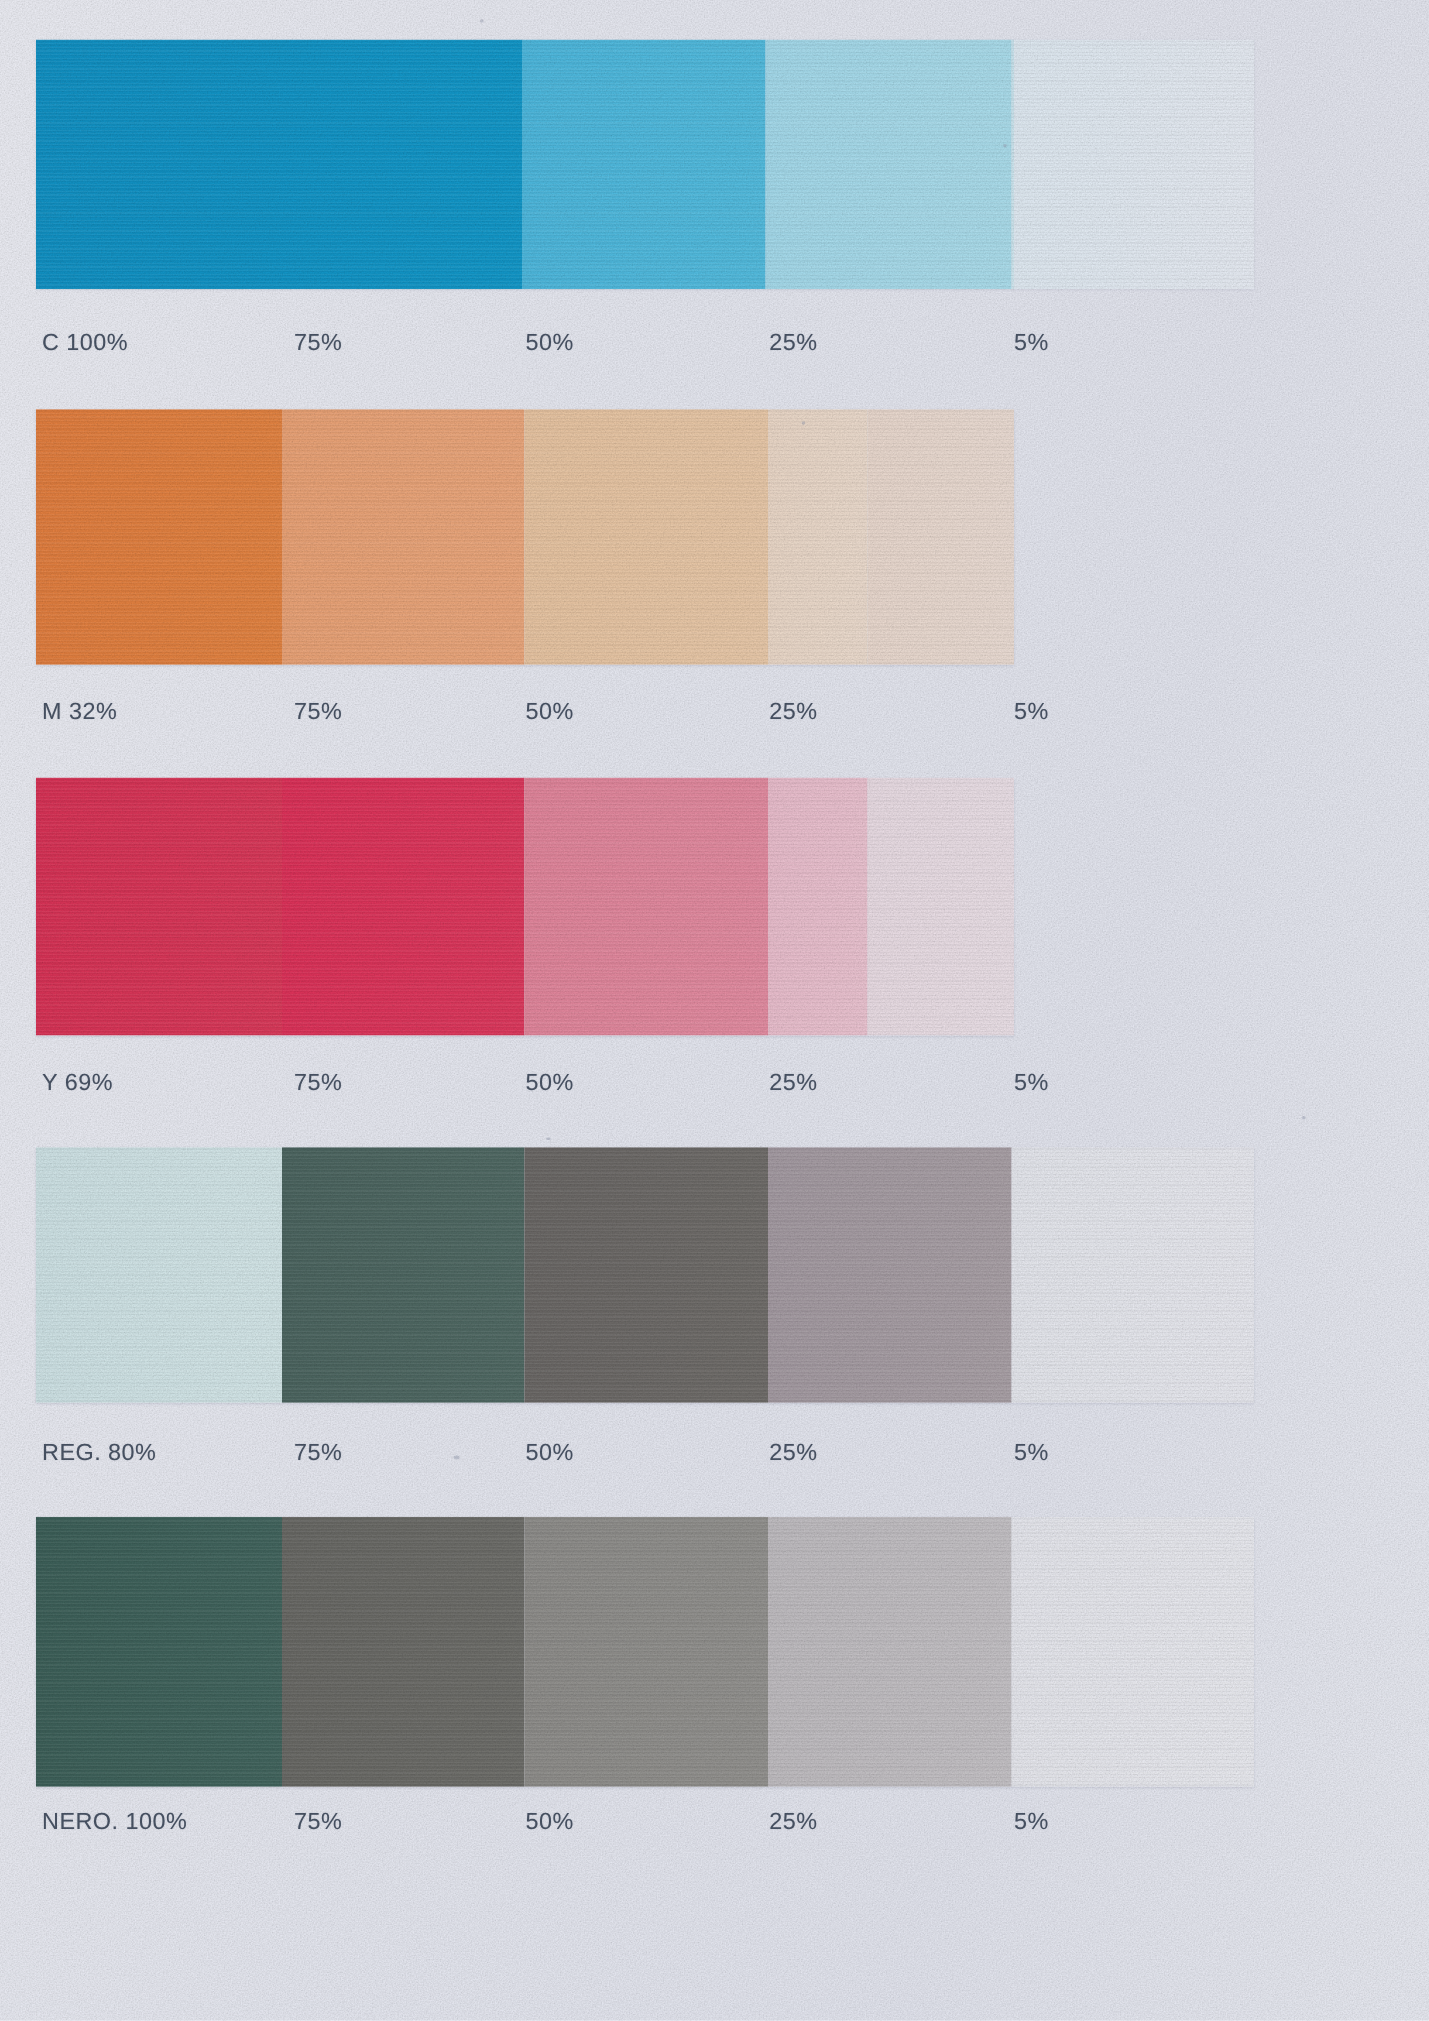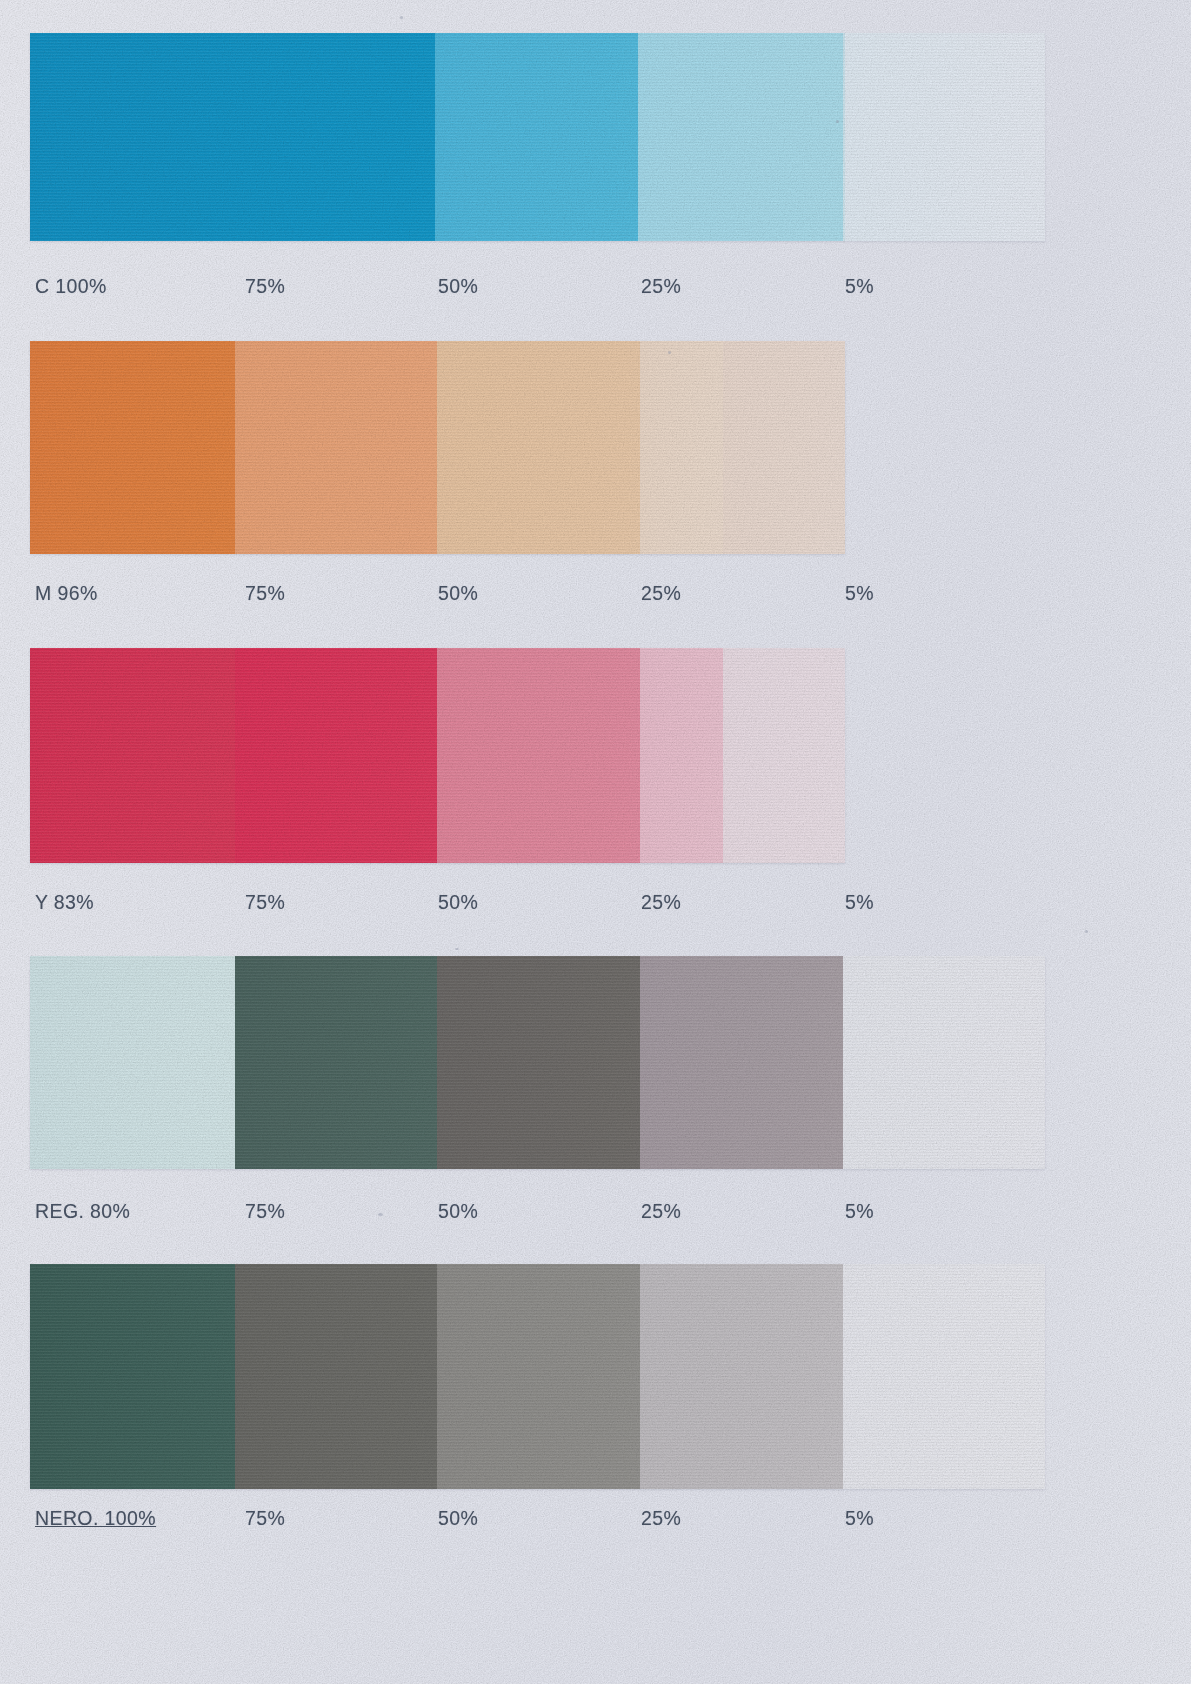--- a/index.html
+++ b/index.html
@@ -121,38 +121,38 @@
 
   <div class="swatch-row">
     <div class="strip" style="left: 30px; top: 341px; width: 815px; height: 213px;">
         <div class="patch" style="width: 205px; flex: 0 0 205px; background: linear-gradient(96deg, rgb(232, 129, 64) 0%, rgb(234, 135, 67) 100%);"></div>
         <div class="patch" style="width: 202px; flex: 0 0 202px; background: linear-gradient(96deg, rgb(240, 166, 120) 0%, rgb(242, 172, 128) 100%);"></div>
         <div class="patch" style="width: 203px; flex: 0 0 203px; background: linear-gradient(96deg, rgb(238, 201, 165) 0%, rgb(240, 207, 174) 100%);"></div>
         <div class="patch" style="width: 83px; flex: 0 0 83px; background: linear-gradient(96deg, rgb(241, 221, 204) 0%, rgb(243, 226, 212) 100%);"></div>
         <div class="patch" style="width: 122px; flex: 0 0 122px; background: linear-gradient(96deg, rgb(240, 222, 211) 0%, rgb(242, 227, 218) 100%);"></div>
       </div>
     <div class="label-row" style="top: 580px; color: rgb(75, 86, 104);">
-        <span class="tick-label" style="left: 35px;">M 96%</span>
+        <span class="tick-label" style="left: 35px;">M 32%</span>
         <span class="tick-label" style="left: 245px;">75%</span>
         <span class="tick-label" style="left: 438px;">50%</span>
         <span class="tick-label" style="left: 641px;">25%</span>
         <span class="tick-label" style="left: 845px;">5%</span>
       </div>
   </div>
 
   <div class="swatch-row">
     <div class="strip" style="left: 30px; top: 648px; width: 815px; height: 215px;">
         <div class="patch" style="width: 205px; flex: 0 0 205px; background: linear-gradient(96deg, rgb(222, 51, 88) 0%, rgb(224, 58, 92) 100%);"></div>
         <div class="patch" style="width: 202px; flex: 0 0 202px; background: linear-gradient(96deg, rgb(227, 50, 91) 0%, rgb(228, 58, 96) 100%);"></div>
         <div class="patch" style="width: 203px; flex: 0 0 203px; background: linear-gradient(96deg, rgb(232, 136, 159) 0%, rgb(234, 144, 166) 100%);"></div>
         <div class="patch" style="width: 83px; flex: 0 0 83px; background: linear-gradient(96deg, rgb(240, 194, 210) 0%, rgb(242, 201, 215) 100%);"></div>
         <div class="patch" style="width: 122px; flex: 0 0 122px; background: linear-gradient(96deg, rgb(240, 226, 234) 0%, rgb(242, 231, 238) 100%);"></div>
       </div>
     <div class="label-row" style="top: 889px; color: rgb(75, 86, 104);">
-        <span class="tick-label" style="left: 35px;">Y 83%</span>
+        <span class="tick-label" style="left: 35px;">Y 69%</span>
         <span class="tick-label" style="left: 245px;">75%</span>
         <span class="tick-label" style="left: 438px;">50%</span>
         <span class="tick-label" style="left: 641px;">25%</span>
         <span class="tick-label" style="left: 845px;">5%</span>
       </div>
   </div>
 
   <div class="swatch-row">
     <div class="strip" style="left: 30px; top: 956px; width: 1015px; height: 213px;">
         <div class="patch" style="width: 205px; flex: 0 0 205px; background: linear-gradient(96deg, rgb(212, 233, 236) 0%, rgb(219, 238, 240) 100%);"></div>
@@ -172,21 +172,21 @@
 
   <div class="swatch-row">
     <div class="strip" style="left: 30px; top: 1264px; width: 1015px; height: 225px;">
         <div class="patch" style="width: 205px; flex: 0 0 205px; background: linear-gradient(96deg, rgb(62, 98, 91) 0%, rgb(68, 104, 97) 100%);"></div>
         <div class="patch" style="width: 202px; flex: 0 0 202px; background: linear-gradient(96deg, rgb(107, 107, 103) 0%, rgb(113, 113, 109) 100%);"></div>
         <div class="patch" style="width: 203px; flex: 0 0 203px; background: linear-gradient(96deg, rgb(145, 144, 141) 0%, rgb(151, 150, 147) 100%);"></div>
         <div class="patch" style="width: 203px; flex: 0 0 203px; background: linear-gradient(96deg, rgb(196, 193, 197) 0%, rgb(202, 199, 203) 100%);"></div>
         <div class="patch" style="width: 202px; flex: 0 0 202px; background: linear-gradient(96deg, rgb(237, 238, 245) 0%, rgb(241, 242, 248) 100%);"></div>
       </div>
     <div class="label-row" style="top: 1505px; color: rgb(75, 86, 104);">
-        <span class="tick-label" style="left: 35px; text-decoration: underline;">NERO. 100%</span>
+        <span class="tick-label" style="left: 35px;">NERO. 100%</span>
         <span class="tick-label" style="left: 245px;">75%</span>
         <span class="tick-label" style="left: 438px;">50%</span>
         <span class="tick-label" style="left: 641px;">25%</span>
         <span class="tick-label" style="left: 845px;">5%</span>
       </div>
   </div>
 
   <div class="speck" style="left:400px;top:16px;width:3px;height:3px;"></div>
   <div class="speck" style="left:836px;top:120px;width:3px;height:3px;"></div>
   <div class="speck" style="left:668px;top:351px;width:3px;height:3px;"></div>

